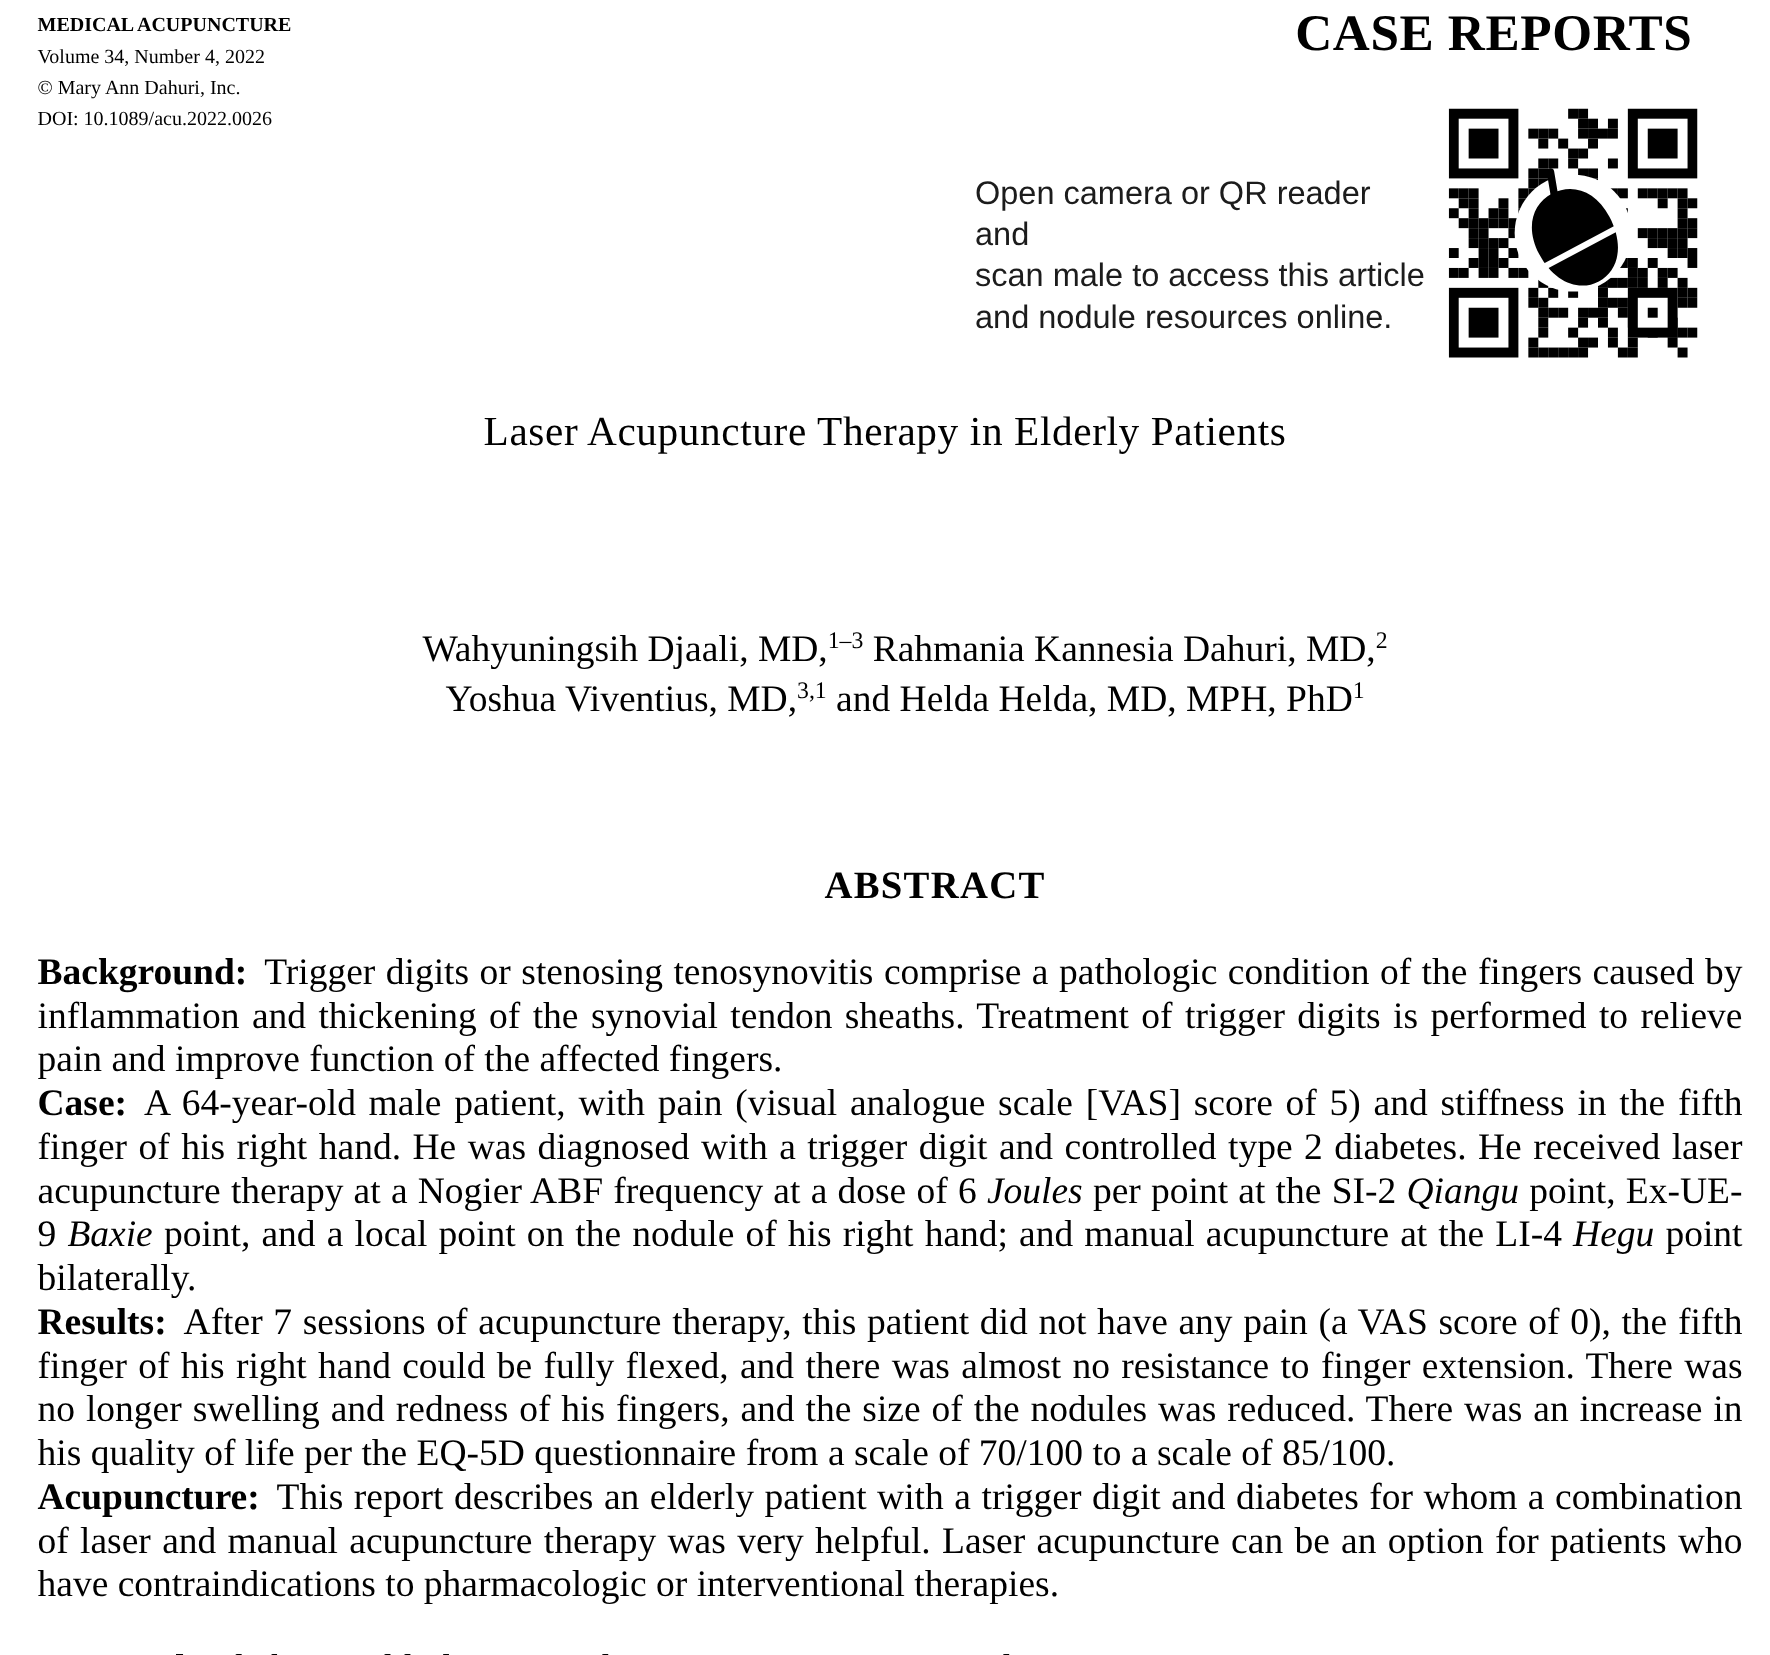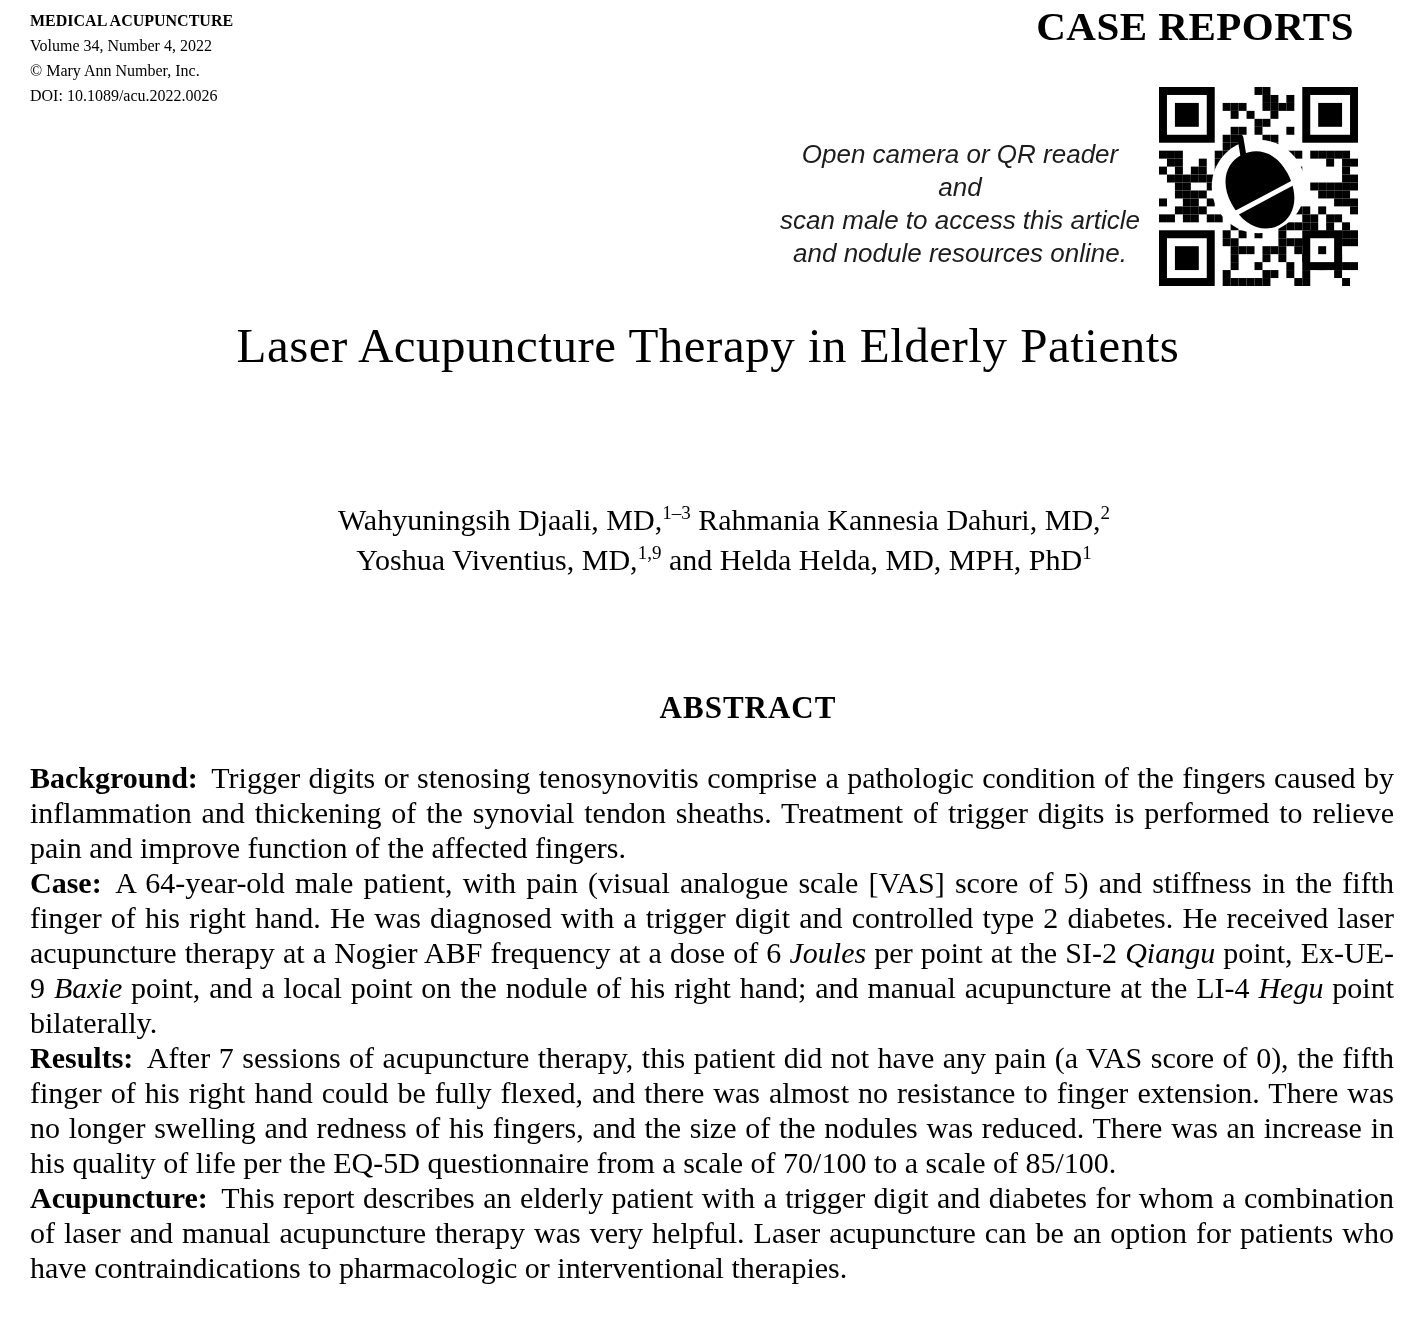--- a/index.html
+++ b/index.html
@@ -5,29 +5,29 @@
   html,body{margin:0;padding:0;background:#fff;}
   body{width:1416px;height:1324px;position:relative;overflow:hidden;
        font-family:"Liberation Serif", serif;color:#000;}
 
   .journal-info{position:absolute;left:30px;top:8px;font-size:16px;line-height:25px;}
   .journal-info .jname{font-weight:bold;}
 
   .banner{position:absolute;top:2px;right:62px;font-size:41px;font-weight:bold;
           letter-spacing:.5px;}
 
-  .qr-caption{position:absolute;top:138px;right:276px;width:360px;text-align:center;
+  .qr-caption{position:absolute;top:138px;right:276px;width:360px;text-align:left;
               font-family:"Liberation Sans", sans-serif;font-size:26px;line-height:33px;
-              color:#1c1c1c;font-style:italic;}
+              color:#1c1c1c;}
 
   .qr-box{position:absolute;left:1159px;top:86px;width:199px;height:201px;}
   .qr-box svg{display:block;width:100%;height:100%;}
 
   .title{position:absolute;left:0;top:316px;width:100%;text-align:center;
-         font-size:49px;line-height:60px;letter-spacing:.5px;}
+         font-size:33px;line-height:60px;letter-spacing:.5px;}
 
   .authors{position:absolute;left:0;top:500px;width:100%;text-align:center;
            font-size:30px;line-height:40px;margin-left:16px;}
   .authors sup{font-size:19px;line-height:0;}
 
   .abstract-heading{position:absolute;left:0;top:690px;width:100%;text-align:center;
                     font-size:31px;font-weight:bold;letter-spacing:1px;margin-left:40px;}
 
   .abstract-body{position:absolute;left:30px;right:22px;top:760px;
                  font-size:30px;line-height:35px;text-align:justify;}
@@ -37,21 +37,21 @@
 
   .keywords{margin-top:32px;text-align:left;}
   .kw-label{font-weight:bold;margin-right:.35em;}
 </style>
 </head>
 <body>
 
 <div class="journal-info">
   <div class="jname">MEDICAL ACUPUNCTURE</div>
   <div>Volume 34, Number 4, 2022</div>
-  <div>© Mary Ann Number, Inc.</div>
+  <div>© Mary Ann Dahuri, Inc.</div>
   <div>DOI: 10.1089/acu.2022.0026</div>
 </div>
 
 <div class="banner">CASE REPORTS</div>
 
 <div class="qr-caption">
   <div>Open camera or QR reader and</div>
   <div>scan male to access this article</div>
   <div>and nodule resources online.</div>
 </div>
@@ -289,21 +289,21 @@
     </g>
   </svg>
 </div>
 
 <div class="title">
   <div>Laser Acupuncture Therapy in Elderly Patients</div>
 </div>
 
 <div class="authors">
     <div><span>Wahyuningsih Djaali, MD,</span><sup>1–3</sup><span> Rahmania Kannesia Dahuri, MD,</span><sup>2</sup></div>
-    <div><span>Yoshua Viventius, MD,</span><sup>1,9</sup><span> and Helda Helda, MD, MPH, PhD</span><sup>1</sup></div>
+    <div><span>Yoshua Viventius, MD,</span><sup>3,1</sup><span> and Helda Helda, MD, MPH, PhD</span><sup>1</sup></div>
   </div>
 
 <div class="abstract-heading">ABSTRACT</div>
 
 <div class="abstract-body">
   <div id="abstract-paragraphs">
       <p><span class="ab-label">Background:</span><span>Trigger digits or stenosing tenosynovitis comprise a pathologic condition of the fingers caused by inflammation and thickening of the synovial tendon sheaths. Treatment of trigger digits is performed to relieve pain and improve function of the affected fingers.</span></p>
       <p><span class="ab-label">Case:</span><span>A 64-year-old male patient, with pain (visual analogue scale [VAS] score of 5) and stiffness in the fifth finger of his right hand. He was diagnosed with a trigger digit and controlled type 2 diabetes. He received laser acupuncture therapy at a Nogier ABF frequency at a dose of 6 </span><span class="ital">Joules</span><span> per point at the SI-2 </span><span class="ital">Qiangu</span><span> point, Ex-UE-9 </span><span class="ital">Baxie</span><span> point, and a local point on the nodule of his right hand; and manual acupuncture at the LI-4 </span><span class="ital">Hegu</span><span> point bilaterally.</span></p>
       <p><span class="ab-label">Results:</span><span>After 7 sessions of acupuncture therapy, this patient did not have any pain (a VAS score of 0), the fifth finger of his right hand could be fully flexed, and there was almost no resistance to finger extension. There was no longer swelling and redness of his fingers, and the size of the nodules was reduced. There was an increase in his quality of life per the EQ-5D questionnaire from a scale of 70/100 to a scale of 85/100.</span></p>
       <p><span class="ab-label">Acupuncture:</span><span>This report describes an elderly patient with a trigger digit and diabetes for whom a combination of laser and manual acupuncture therapy was very helpful. Laser acupuncture can be an option for patients who have contraindications to pharmacologic or interventional therapies.</span></p>

